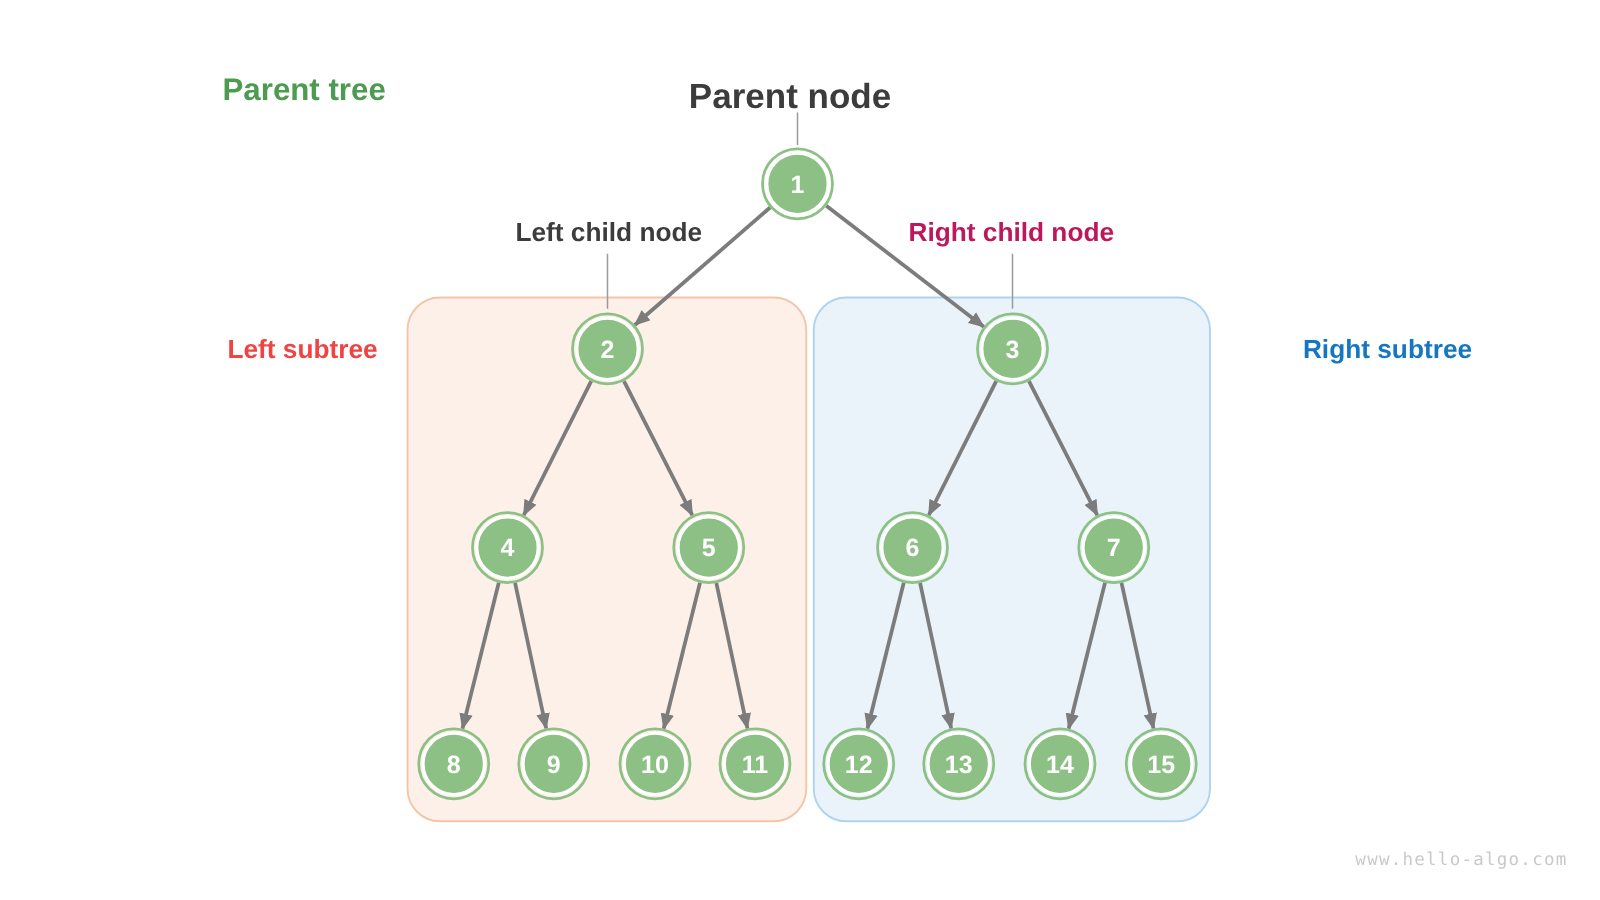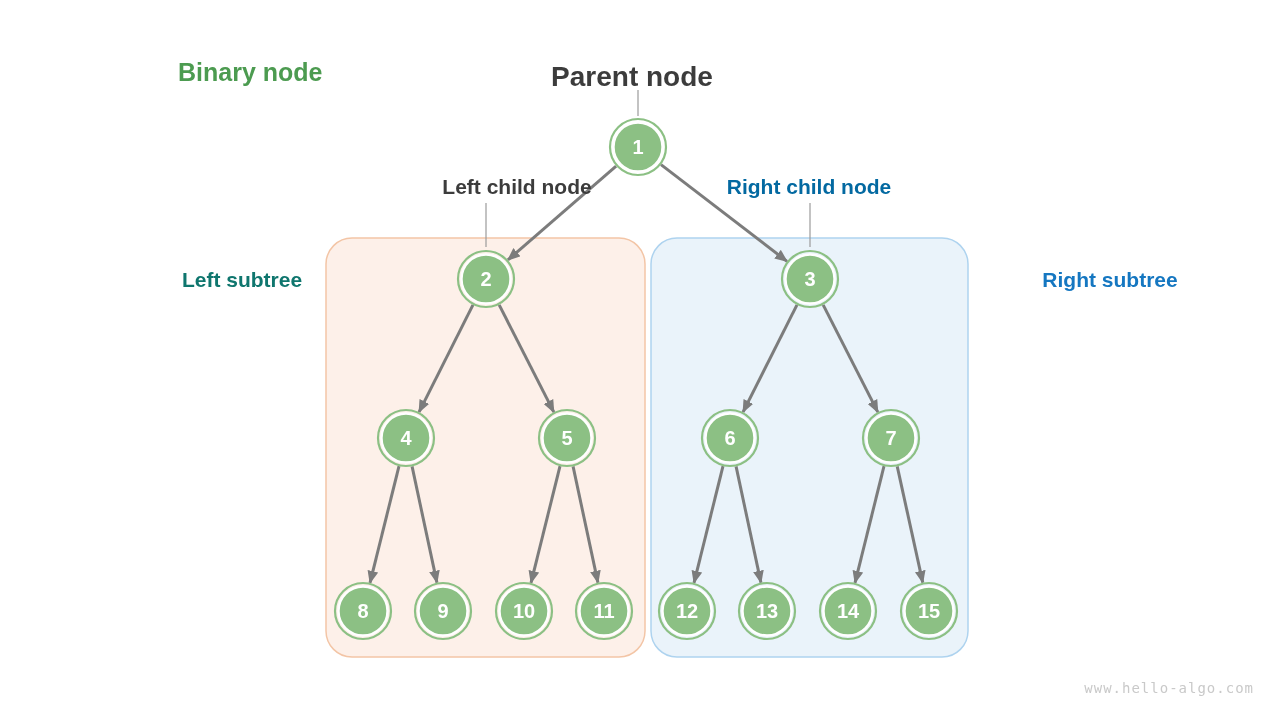--- a/index.html
+++ b/index.html
@@ -22,21 +22,21 @@
   }
   .lbl {
     position: absolute;
     font-weight: bold;
     white-space: nowrap;
     line-height: 1;
   }
   .lbl.centered { transform: translateX(-50%); }
   .diagram-title  { left: 178px;  top: 60px;  font-size: 25px; }
   .parent-label   { left: 632px;  top: 63px;  font-size: 28px; }
-  .leftchild-label  { left: 487px; top: 176px; font-size: 21px; margin-left: 30px; }
+  .leftchild-label  { left: 487px; top: 176px; font-size: 21px; }
   .rightchild-label { left: 809px; top: 176px; font-size: 21px; }
   .leftsub-label  { left: 242px;  top: 269px; font-size: 21px; }
   .rightsub-label { left: 1062px; top: 269px; font-size: 21px; margin-left: 48px; }
   .watermark {
     position: absolute;
     right: 26px;
     top: 680px;
     font-family: "DejaVu Sans Mono", monospace;
     font-size: 14px;
     letter-spacing: 1px;
@@ -144,27 +144,27 @@
         <circle cx="848" cy="611" r="24.5" fill="#8cc084" stroke="#ffffff" stroke-width="2.4"></circle>
         <text x="848" y="618" text-anchor="middle" font-size="20" font-weight="bold" font-family="&quot;Liberation Sans&quot;, sans-serif" fill="#ffffff">14</text>
       </g>
       <g>
         <circle cx="929" cy="611" r="28" fill="none" stroke="#8cc084" stroke-width="2.2"></circle>
         <circle cx="929" cy="611" r="24.5" fill="#8cc084" stroke="#ffffff" stroke-width="2.4"></circle>
         <text x="929" y="618" text-anchor="middle" font-size="20" font-weight="bold" font-family="&quot;Liberation Sans&quot;, sans-serif" fill="#ffffff">15</text>
       </g>
     </svg>
 
-  <div class="lbl diagram-title" style="color: rgb(76, 155, 80);">Binary node</div>
+  <div class="lbl diagram-title" style="color: rgb(76, 155, 80);">Parent tree</div>
 
   <div class="lbl centered parent-label" style="color: rgb(60, 60, 60);">Parent node</div>
 
   <div class="lbl centered leftchild-label" style="color: rgb(60, 60, 60);">Left child node</div>
 
-  <div class="lbl centered rightchild-label" style="color: #0369a1;">Right child node</div>
+  <div class="lbl centered rightchild-label" style="color: #be185d;">Right child node</div>
 
-  <div class="lbl centered leftsub-label" style="color: #0f766e;">Left subtree</div>
+  <div class="lbl centered leftsub-label" style="color: #ef4444;">Left subtree</div>
 
   <div class="lbl centered rightsub-label" style="color: rgb(21, 119, 193);">Right subtree</div>
 
   <div class="watermark" style="color: rgb(201, 201, 201);">www.hello-algo.com</div>
 
 </div>
 
 </body></html>

